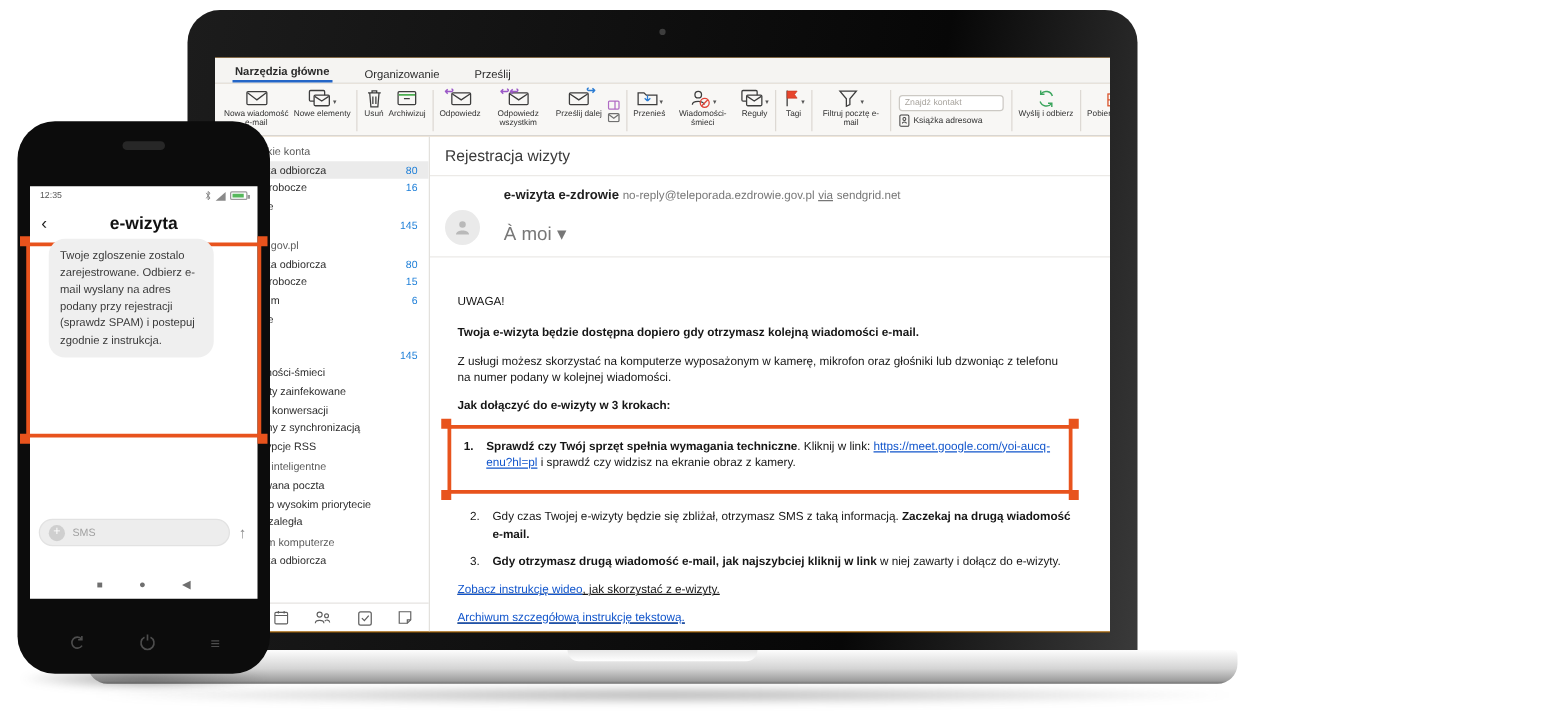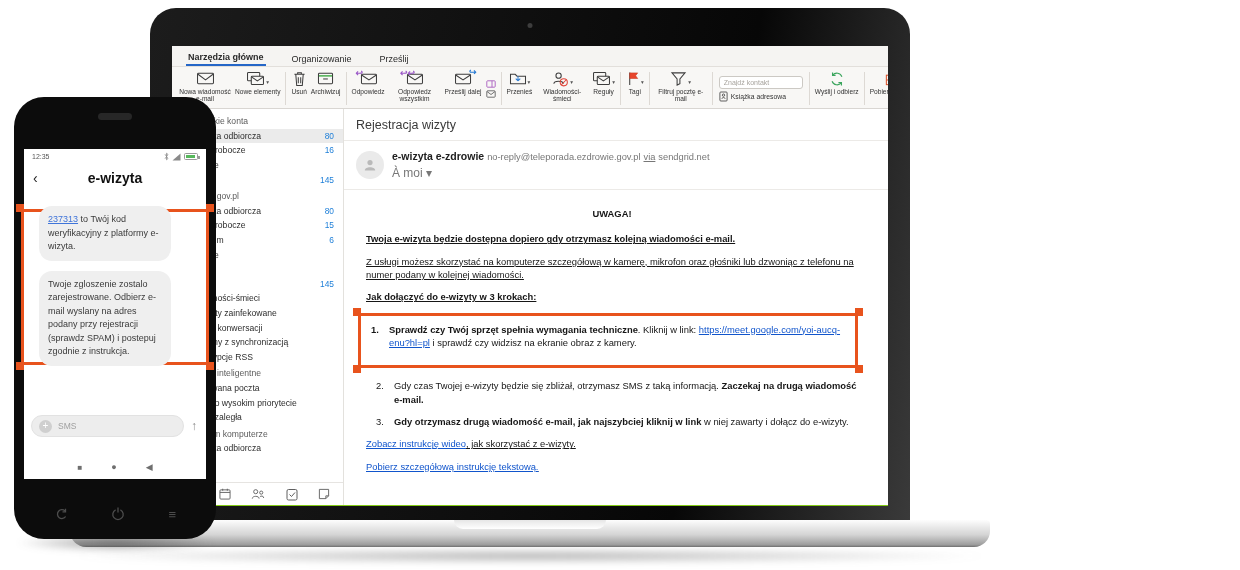--- a/index.html
+++ b/index.html
@@ -16,21 +16,21 @@
     background:linear-gradient(100deg,#1c1c1c 0%,#070707 72%,#3a3a3a 100%);
     border-radius:26px 26px 0 0;z-index:1;}
   .webcam{position:absolute;left:50%;top:15px;transform:translateX(-50%);
     width:5px;height:5px;border-radius:50%;background:#3d3d3d;}
   .laptop-base{position:absolute;left:70px;top:520px;width:920px;height:27px;z-index:2;
     background:linear-gradient(#fdfdfd,#d4d4d4 55%,#9c9c9c 92%,#6e6e6e);
     border-radius:4px 4px 16px 16px;}
   .base-notch{position:absolute;left:50%;top:0;transform:translateX(-50%);
     width:152px;height:9px;background:linear-gradient(#e6e6e6,#ffffff);border-radius:0 0 10px 10px;}
   .laptop-screen{position:absolute;left:172px;top:46px;width:716px;height:460px;
-    background:#84cc16;overflow:hidden;z-index:1;}
+    background:#a16207;overflow:hidden;z-index:1;}
 
   
   .tabbar{height:21px;background:#f5f4f2;border-bottom:1px solid #e2dfdb;
     display:flex;align-items:flex-end;padding:0 0 0 14px;gap:24px;}
   .tab{font-size:9px;color:#2b2b2b;padding:4px 2px 2px;cursor:default;}
   .tab.active{font-weight:bold;border-bottom:2px solid var(--tabblue);}
 
   
   .ribbon{height:42px;background:#f8f7f5;border-bottom:1px solid #d9d6d2;
     display:flex;align-items:stretch;padding:2px 1px 0 5px;overflow:hidden;}
@@ -55,32 +55,32 @@
     padding:0 9px 0 14px;font-size:8.6px;color:#2d2d2d;cursor:default;}
   .fitem.hdr{color:#5c5c5c;margin-top:2px;}
   .fitem.sel{background:#ebebeb;}
   .fcount{color:var(--count);font-size:8.4px;}
   .sidebar-toolbar{height:23px;border-top:1px solid #e6e4e1;display:flex;align-items:center;
     justify-content:space-between;padding:0 13px;}
 
   
   .mainpane{flex:1;display:flex;flex-direction:column;overflow:hidden;background:#fff;}
   .subject{font-size:12.5px;color:#3a3a3a;padding:9px 0 8px 12px;border-bottom:1px solid #eceae7;}
-  .senderrow{display:flex;padding:9px 12px 9px;border-bottom:1px solid #eceae7;gap:8px;align-items:center;}
+  .senderrow{display:flex;padding:9px 12px 9px;border-bottom:1px solid #eceae7;gap:19px;align-items:flex-end;}
   .avatar{width:28px;height:28px;border-radius:50%;background:#eaeaea;display:flex;
     align-items:center;justify-content:center;flex:none;}
   .sline1{font-size:10.5px;color:#202020;}
   .sname{font-weight:bold;}
   .saddr{font-size:9.3px;color:#777;}
   .svia{font-size:9.3px;color:#777;text-decoration:underline;}
-  .sline2{font-size:12px;color:#777;margin-top:4px;}
+  .sline2{font-size:15px;color:#777;margin-top:16px;}
   .emailbody{padding:8px 20px 0 22px;font-size:9.4px;color:#161616;line-height:1.42;}
   .ecol{max-width:492px;}
-  .ecenter{text-align:center;font-weight:bold;margin:9px 0 12px;}
-  .epar{margin:0 0 9px;text-decoration:underline;}
+  .ecenter{text-align:left;font-weight:normal;margin:20px 0 12px;}
+  .epar{margin:0 0 9px;}
   .step{position:relative;padding-left:28px;margin-bottom:9px;}
   .stepnum{position:absolute;left:10px;font-weight:bold;}
   .step2 .stepnum, .step .plainnum{font-weight:normal;}
   .elink{color:var(--link);text-decoration:underline;cursor:pointer;}
   .linkpar{margin:0 0 9px;text-decoration:underline;}
   
   .selbox{position:relative;border:3px solid var(--accent);margin:2px 0 11px -8px;
     padding:7px 8px 7px 0;}
   .handle{position:absolute;width:8px;height:8px;background:var(--accent);}
   .h-tl{top:-8px;left:-8px} .h-tr{top:-8px;right:-8px}
@@ -489,21 +489,21 @@
               <span>À moi</span>
               <span>▾</span>
             </div>
           </div>
         </div>
 
         <div class="emailbody">
           <div class="ecol">
             <div class="ecenter">UWAGA!</div>
             <p class="epar" style="font-weight:bold;">Twoja e-wizyta będzie dostępna dopiero gdy otrzymasz kolejną wiadomości e-mail.</p>
-            <p class="epar">Z usługi możesz skorzystać na komputerze szczegółową w kamerę, mikrofon oraz głośniki lub dzwoniąc z telefonu na numer podany w kolejnej wiadomości.</p>
+            <p class="epar">Z usługi możesz skorzystać na komputerze wyposażonym w kamerę, mikrofon oraz głośniki lub dzwoniąc z telefonu na numer podany w kolejnej wiadomości.</p>
             <p class="epar" style="font-weight:bold;">Jak dołączyć do e-wizyty w 3 krokach:</p>
 
             <div class="selbox">
               <span class="handle h-tl"></span>
               <span class="handle h-tr"></span>
               <span class="handle h-bl"></span>
               <span class="handle h-br"></span>
               <div class="step">
                 <span class="stepnum">1.</span>
                 <span style="font-weight:bold;">Sprawdź czy Twój sprzęt spełnia wymagania techniczne</span><span>. Kliknij w link: </span><span class="elink">https://meet.google.com/yoi-aucq-enu?hl=pl</span><span> i sprawdź czy widzisz na ekranie obraz z kamery.</span>
@@ -517,21 +517,21 @@
 
             <div class="step">
               <span class="stepnum plainnum">3.</span>
               <span style="font-weight:bold;">Gdy otrzymasz drugą wiadomość e-mail, jak najszybciej kliknij w link</span><span> w niej zawarty i dołącz do e-wizyty.</span>
             </div>
 
             <p class="linkpar">
               <span class="elink">Zobacz instrukcję wideo</span><span>, jak skorzystać z e-wizyty.</span>
             </p>
             <p class="linkpar">
-              <span class="elink">Pobierz szczegółową instrukcję tekstową.</span>
+              <span class="elink">Archiwum szczegółową instrukcję tekstową.</span>
             </p>
           </div>
         </div>
       </div>
     </div>
   </div>
 
   <div class="laptop-base">
     <div class="base-notch"></div>
   </div>
@@ -560,23 +560,20 @@
         <span class="pback">‹</span>
         <span class="ptitle">e-wizyta</span>
       </div>
 
       <div class="pmsgs">
         <div class="psel">
           <span class="handle h-tl"></span>
           <span class="handle h-tr"></span>
           <span class="handle h-bl"></span>
           <span class="handle h-br"></span>
-        </div>
-        <div class="bubble first">
-          <span class="smscode">237313</span><span> to Twój kod weryfikacyjny z platformy e-wizyta.</span>
         </div>
         <div class="bubble">
           <span>Twoje zgloszenie zostalo zarejestrowane. Odbierz e-mail wyslany na adres podany przy rejestracji (sprawdz SPAM) i postepuj zgodnie z instrukcja.</span>
         </div>
       </div>
 
       <div class="pcompose">
         <div class="pill">
           <span class="pluscircle">+</span>
           <input class="smsinput" type="text" placeholder="SMS" style="">

